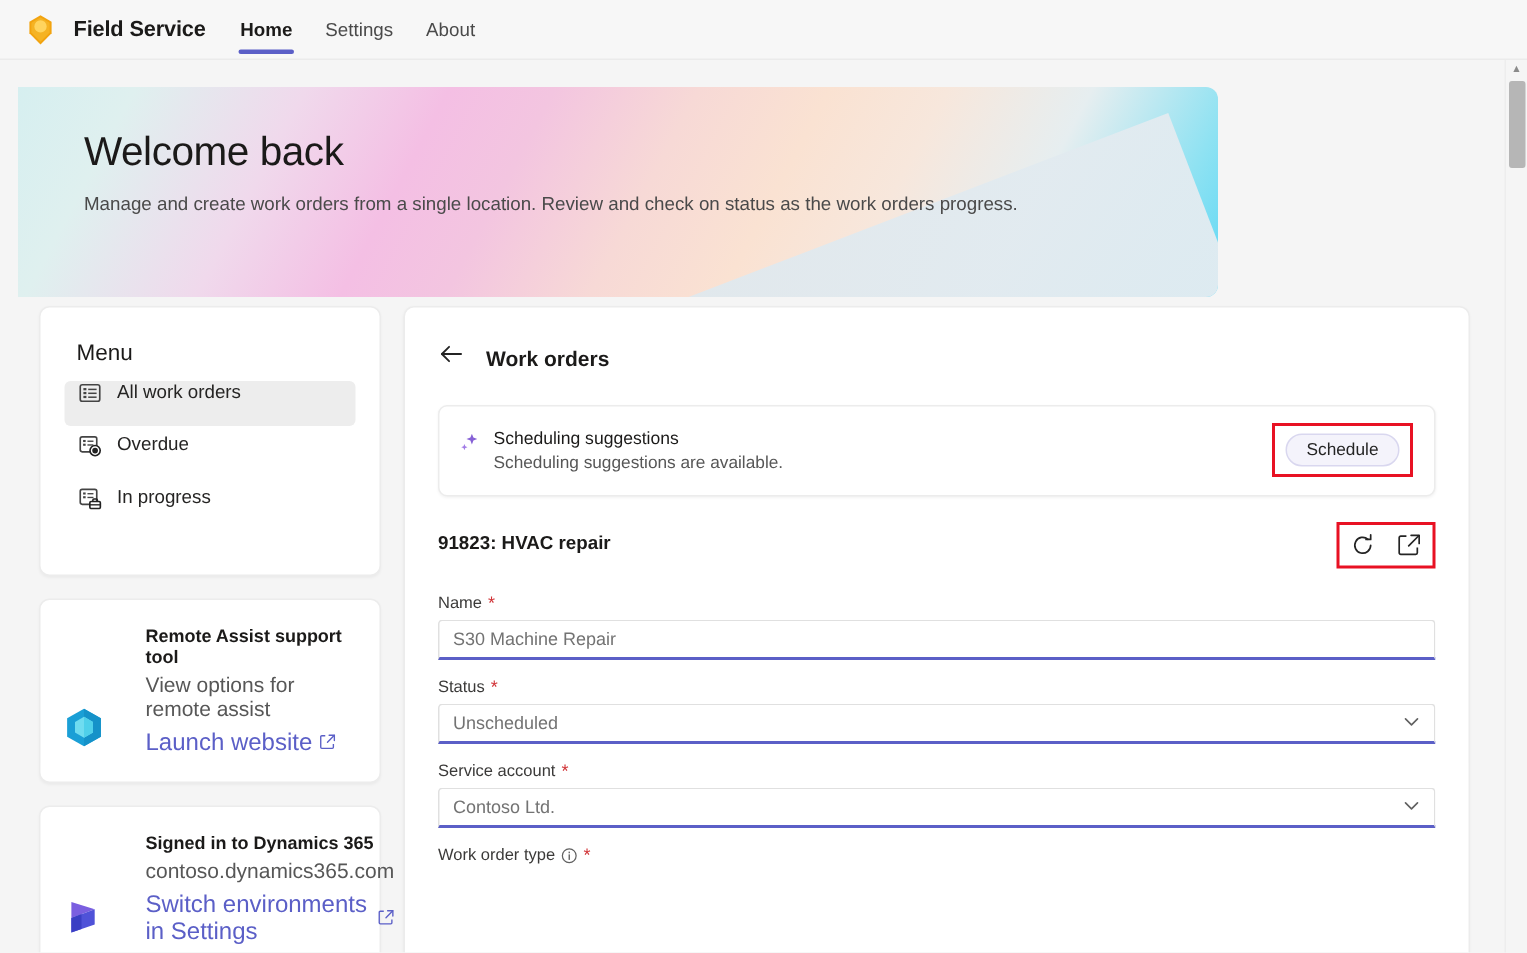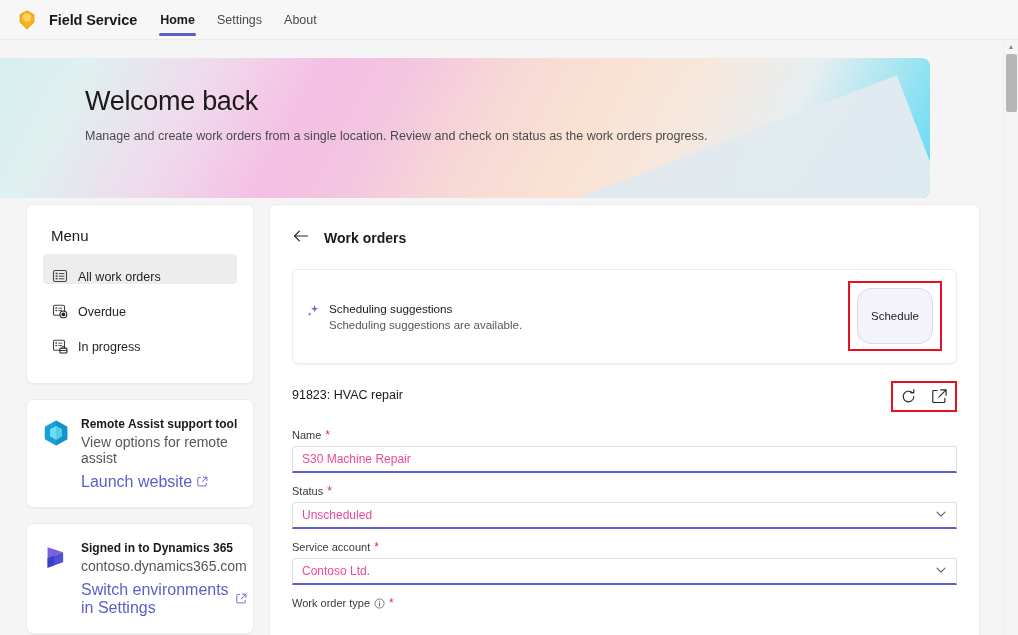--- a/index.html
+++ b/index.html
@@ -69,40 +69,39 @@
     position: relative;
     width: 1018px;
     height: 595px;
     background: #f5f5f5;
     overflow: hidden;
   }
 
   
   .hero {
     position: absolute;
-    left: 0;
+    left: 12px;
     top: 18px;
-    width: 930px;
+    width: 800px;
     height: 140px;
     border-radius: 0 8px 8px 0;
     overflow: hidden;
     background:
       linear-gradient(118deg,
         #d6eff0 0%,
         #dff0ef 9%,
         #f0d9ec 22%,
         #f4bfe4 33%,
         #f3c5e0 41%,
         #f7d9d6 52%,
         #fae2d2 62%,
         #f7e7dc 71%,
         #e6eef0 82%,
         #8fe2f2 93%,
         #5fd8f5 100%);
-    padding-left: 41px;
   }
   .hero::after {
     content: "";
     position: absolute;
     right: -60px;
     bottom: -120px;
     width: 420px;
     height: 260px;
     background: linear-gradient(120deg, rgba(222,232,238,0.92), rgba(228,236,241,0.96));
     transform: rotate(-21deg);
@@ -148,40 +147,40 @@
   
   .menu-card { padding: 22px 16px 24px 16px; margin-bottom: 15px; }
   .menu-title {
     font-size: 15px;
     color: #1b1a19;
     margin: 0 0 10px 8px;
     font-weight: normal;
   }
   .menu-item {
     display: flex;
-    align-items: flex-end;
+    align-items: flex-start;
     gap: 10px;
     height: 30px;
     padding: 0 9px;
     border-radius: 4px;
     font-size: 12.5px;
     color: #252423;
     cursor: pointer;
     margin-bottom: 5px;
   }
   .menu-item.selected { background: #ededed; }
   .menu-icon { width: 16px; height: 16px; flex: none; display:block; }
 
   
   .info-card {
     padding: 16px 14px 16px 14px;
     margin-bottom: 15px;
     display: flex;
-    gap: 10px;
-    align-items: flex-start;
+    gap: 26px;
+    align-items: flex-end;
   }
   .info-icon { width: 30px; height: 30px; flex: none; margin-top: 2px; }
   .info-body { padding-top: 1px; }
   .info-title {
     font-size: 12px;
     font-weight: bold;
     color: #1b1a19;
     margin-bottom: 3px;
   }
   .info-sub {
@@ -246,34 +245,34 @@
     align-items: center;
     justify-content: center;
     background: transparent;
   }
   .btn-schedule {
     background: #f4f3fb;
     border: 1px solid #d9d7ef;
     border-radius: 14px;
     font-size: 11.5px;
     color: #242424;
-    padding: 21px 13px;
+    padding: 4px 13px;
     cursor: pointer;
     font-family: "Liberation Sans", sans-serif;
     white-space: nowrap;
   }
 
   
   .rec-head {
     display: flex;
     align-items: center;
     margin-bottom: 16px;
   }
   .rec-texts { flex: 1; }
-  .rec-title { font-size: 12.5px; font-weight: normal; color: #1b1a19; margin-bottom: 3px; }
+  .rec-title { font-size: 12.5px; font-weight: bold; color: #1b1a19; margin-bottom: 3px; }
   .rec-sub { font-size: 11px; color: #616161; }
   .rec-actions { display: flex; align-items: center; gap: 14px; }
   .icon-btn { width: 17px; height: 17px; cursor: pointer; display:block; }
 
   
   .field { margin-bottom: 11px; }
   .field-label {
     font-size: 11px;
     color: #3b3a39;
     margin-bottom: 4px;
@@ -287,21 +286,21 @@
   .input-box {
     height: 27px;
     border: 1px solid #e0e0e0;
     border-bottom: 2px solid #5b5fc7;
     border-radius: 3px 3px 0 0;
     background: #fff;
     display: flex;
     align-items: center;
     padding: 0 9px;
     font-size: 12px;
-    color: #ec4899;
+    color: #737373;
     cursor: text;
   }
   .input-box.select { cursor: pointer; }
   .input-val { flex: 1; white-space: nowrap; overflow: hidden; }
   .chev { width: 12px; height: 12px; flex: none; }
 
   
   .scrollbar {
     position: absolute;
     right: 0; top: 40px;

